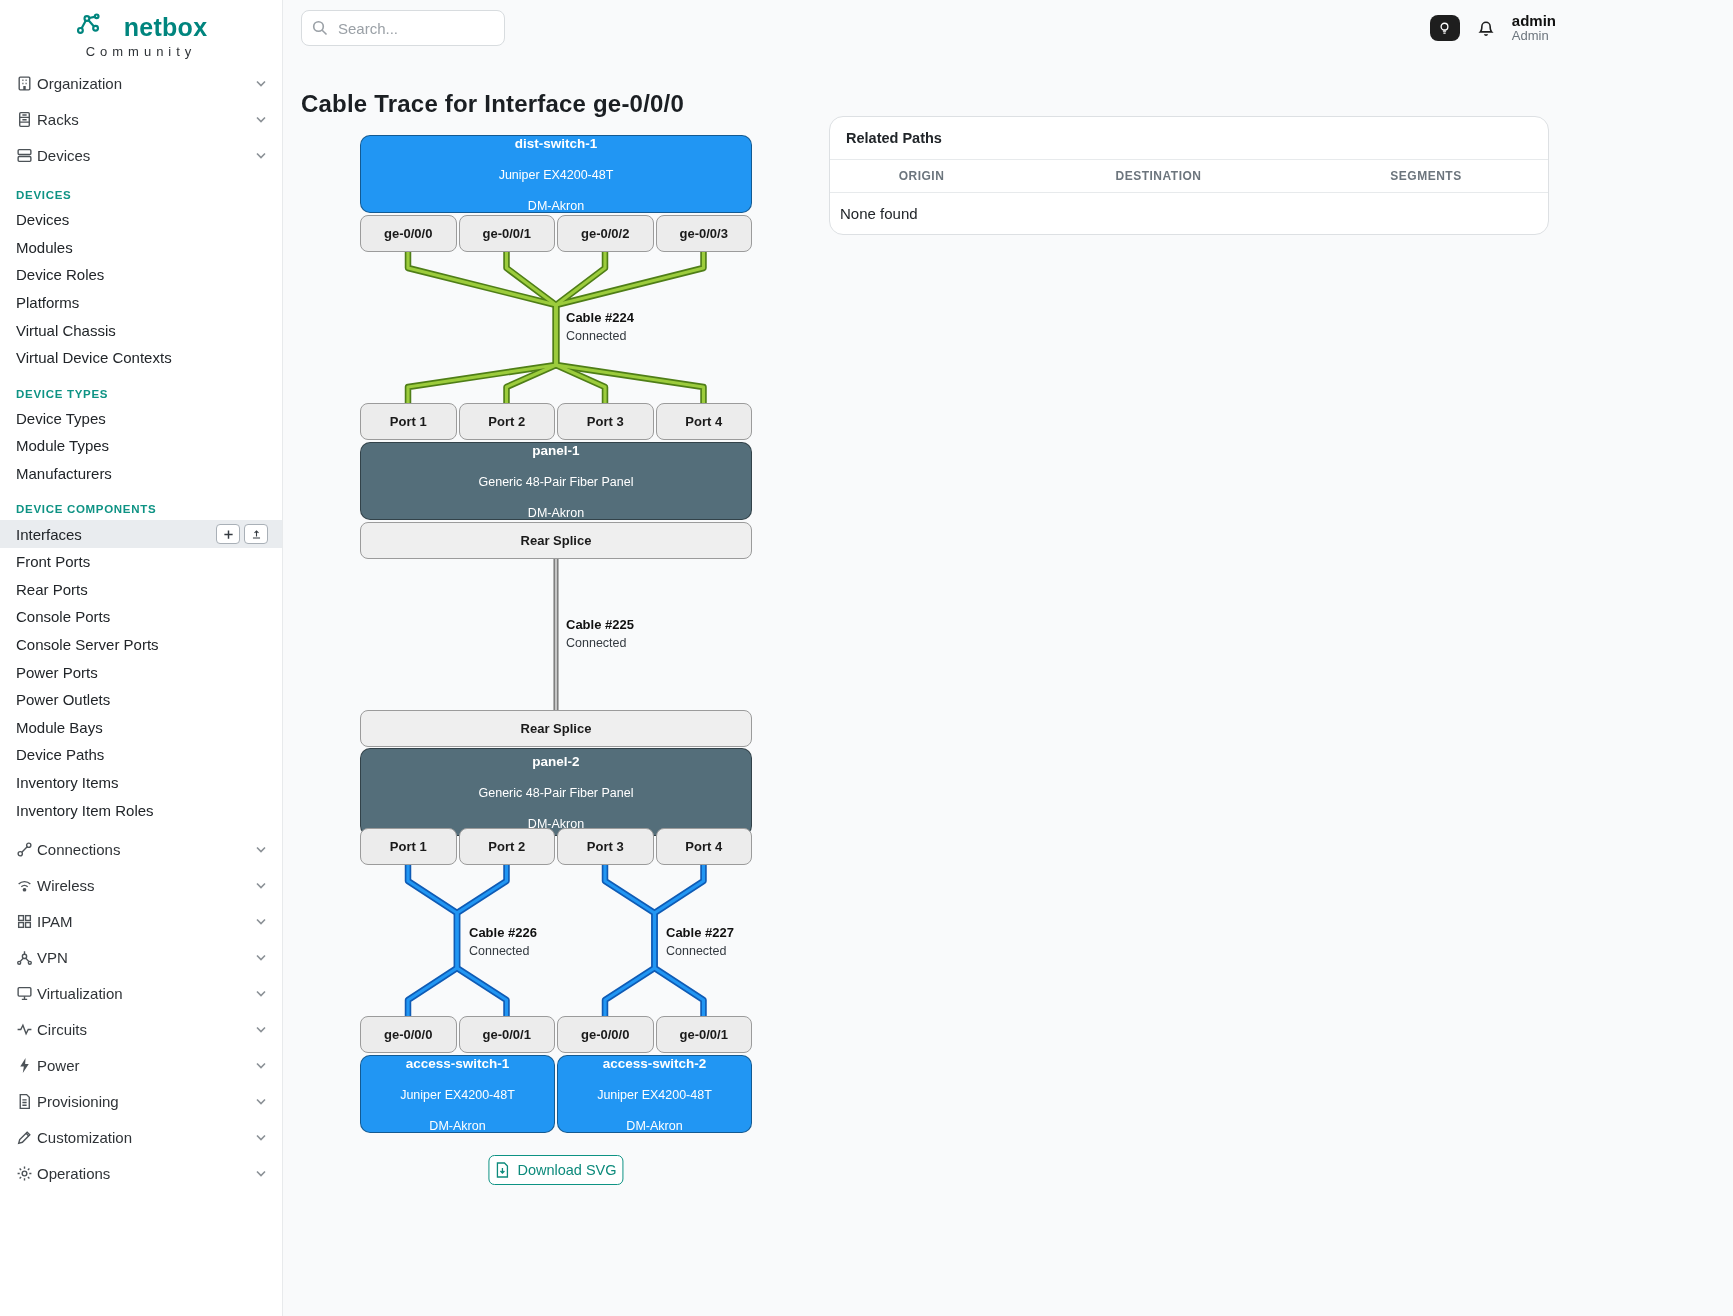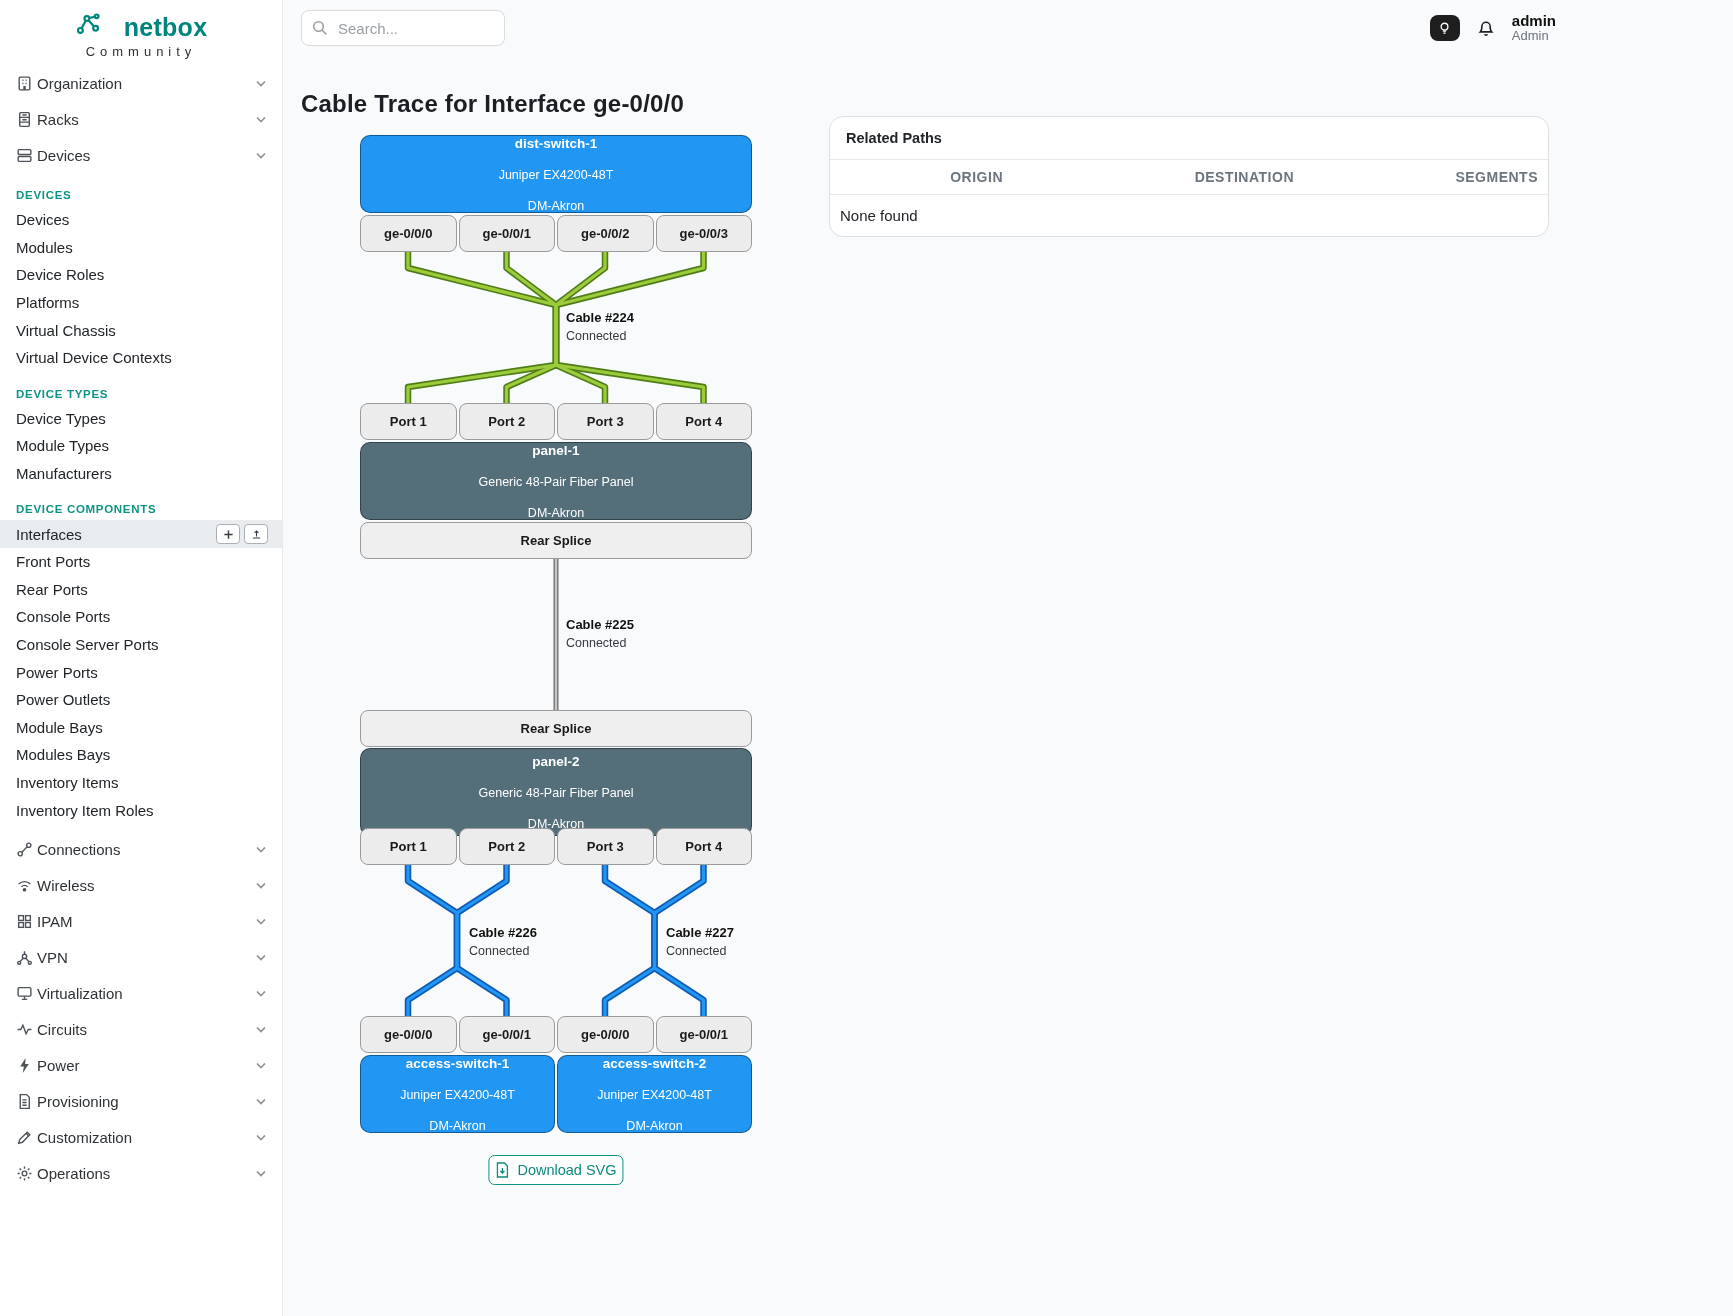--- a/index.html
+++ b/index.html
@@ -123,21 +123,21 @@
   }
 
   
   .paths-card {
     position:absolute; left:528px; top:116px; width:720px; background:#fff;
     border:1px solid #dde0e3; border-radius:14px; overflow:hidden;
   }
   .paths-header { padding:13px 16px; font-size:14.5px; font-weight:600; color:#212529; border-bottom:1px solid #e7eaec; }
   .paths-table { width:100%; border-collapse:collapse; }
   .paths-table th {
-    text-align:right; font-size:14px; font-weight:bold; color:#6c757d;
+    text-align:center; font-size:12px; font-weight:bold; color:#6c757d;
     letter-spacing:.5px; padding:9px 10px; border-bottom:1px solid #e7eaec;
   }
   .paths-table th.c1 { width:183px; }
   .paths-table th.c2 { width:291px; }
   .paths-empty { font-size:15px; color:#212529; padding:12px 10px; }
 </style>
 </head>
 <body>
 
 <div class="sidebar">
@@ -234,21 +234,21 @@
       </button>
     </span>
   </div>
   <div class="section-item">Front Ports</div>
   <div class="section-item">Rear Ports</div>
   <div class="section-item">Console Ports</div>
   <div class="section-item">Console Server Ports</div>
   <div class="section-item">Power Ports</div>
   <div class="section-item">Power Outlets</div>
   <div class="section-item">Module Bays</div>
-  <div class="section-item">Modules Bays</div>
+  <div class="section-item">Device Paths</div>
   <div class="section-item">Inventory Items</div>
   <div class="section-item">Inventory Item Roles</div>
 
   <div class="nav-group-bottom">
     <div class="nav-item">
       <span class="nav-icon">
           <svg viewBox="0 0 16 16" fill="none" stroke="currentColor" stroke-width="1.3">
             <circle cx="4" cy="12" r="2"></circle>
             <circle cx="12" cy="4" r="2"></circle>
             <path d="M5.5 10.5l5-5"></path>

